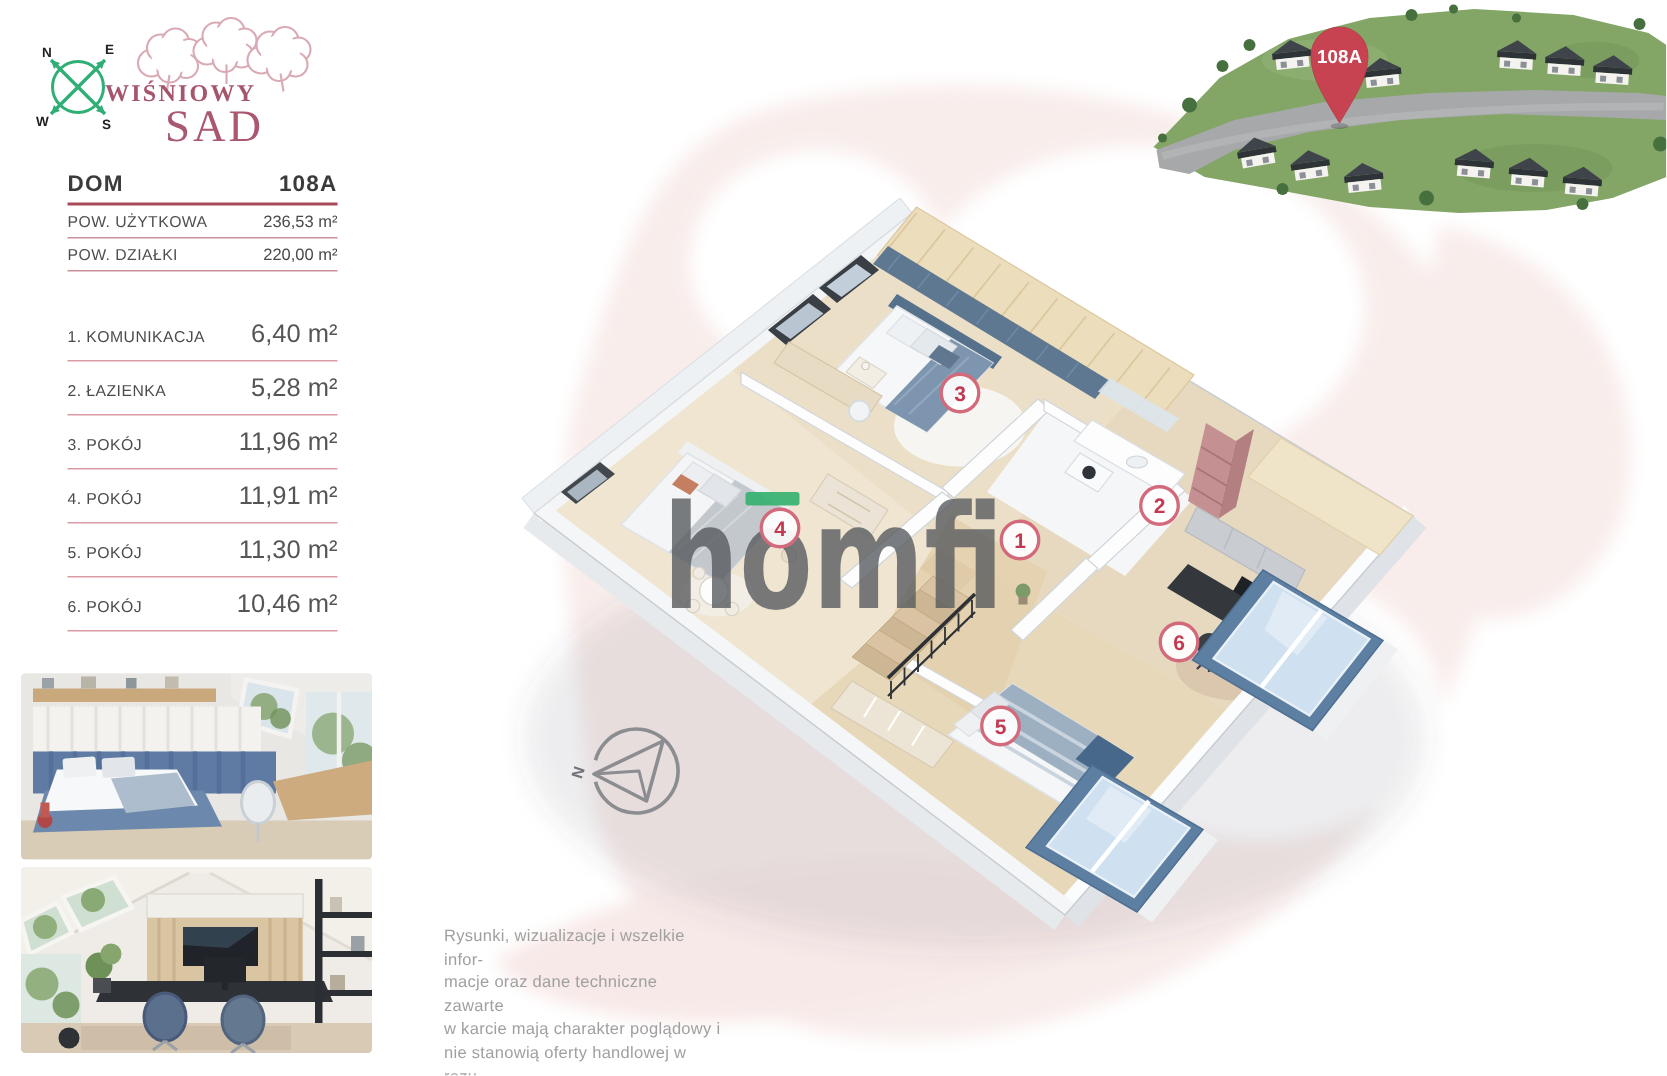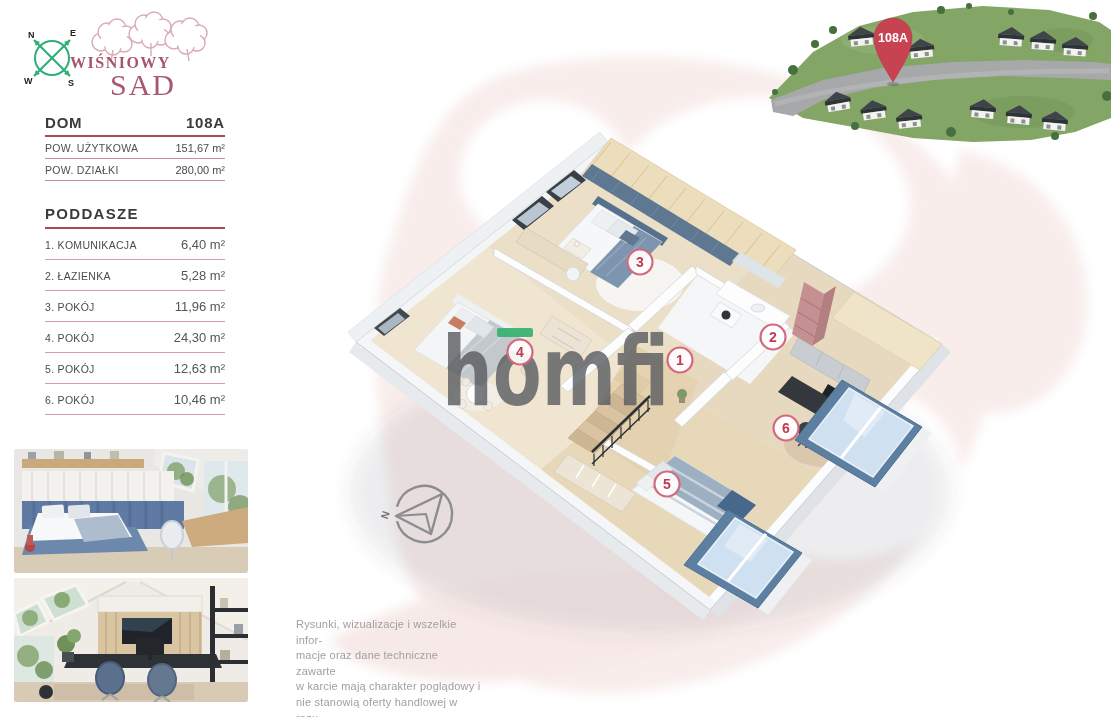--- a/index.html
+++ b/index.html
@@ -20,21 +20,21 @@
   .info-row{display:flex;justify-content:space-between;align-items:baseline;
     padding:5px 0 4px 0;border-bottom:1.5px solid #c98f9b;}
   .info-row .l{font-size:10.5px;color:#4f4f4f;letter-spacing:0.3px;text-align:right;}
   .info-row .v{font-size:11px;color:#4a4a4a;}
   .rooms{position:absolute;left:45px;top:205px;width:180px;}
   .rooms-head{font-size:15px;font-weight:bold;color:#3b3b3b;letter-spacing:1.3px;
     padding-bottom:5px;border-bottom:2.5px solid #a84a5a;}
   .room-row{display:flex;justify-content:space-between;align-items:baseline;
     padding:8px 0 7px 0;border-bottom:1.5px solid #dc9aa5;}
   .room-row .l{font-size:10.5px;font-weight:normal;color:#4b4b4b;letter-spacing:0.3px;}
-  .room-row .v{font-size:13px;color:#555;}
+  .room-row .v{font-size:17px;color:#555;}
   .photo{position:absolute;left:14px;width:234px;height:124px;border-radius:3px;
     overflow:hidden;background:#e8e6e2;}
   
   .disclaimer{position:absolute;left:296px;top:617px;width:185px;
     font-size:11px;line-height:1.42;letter-spacing:0.2px;color:#a0a0a0;}
 </style>
 </head>
 <body>
 
 <div class="stage">
@@ -107,49 +107,48 @@
     <div class="logo-text-bottom">SAD</div>
   </div>
 
   <div class="info-table">
     <div class="info-head">
       <span class="t">DOM</span>
       <span class="t">108A</span>
     </div>
     <div class="info-row">
       <span class="l">POW. UŻYTKOWA</span>
-      <span class="v">151,67 m²</span>
+      <span class="v">236,53 m²</span>
     </div>
     <div class="info-row">
       <span class="l">POW. DZIAŁKI</span>
-      <span class="v">280,00 m²</span>
+      <span class="v">220,00 m²</span>
     </div>
   </div>
 
   <div class="rooms">
-    <div class="rooms-head">PODDASZE</div>
     <div class="room-row">
       <span class="l">1. KOMUNIKACJA</span>
       <span class="v">6,40 m²</span>
     </div>
     <div class="room-row">
       <span class="l">2. ŁAZIENKA</span>
       <span class="v">5,28 m²</span>
     </div>
     <div class="room-row">
       <span class="l">3. POKÓJ</span>
       <span class="v">11,96 m²</span>
     </div>
     <div class="room-row">
       <span class="l">4. POKÓJ</span>
-      <span class="v">24,30 m²</span>
+      <span class="v">11,91 m²</span>
     </div>
     <div class="room-row">
       <span class="l">5. POKÓJ</span>
-      <span class="v">12,63 m²</span>
+      <span class="v">11,30 m²</span>
     </div>
     <div class="room-row">
       <span class="l">6. POKÓJ</span>
       <span class="v">10,46 m²</span>
     </div>
   </div>
 
   <div class="photo" style="top:449px">
     <svg width="234" height="124" viewBox="0 0 234 124">
       <rect x="0" y="0" width="234" height="124" fill="#e9e7e3"></rect>

